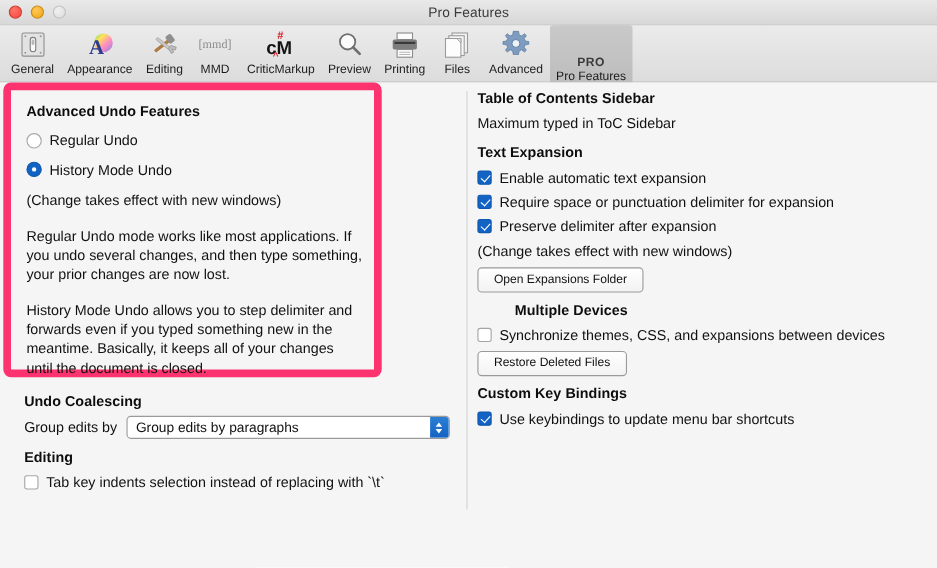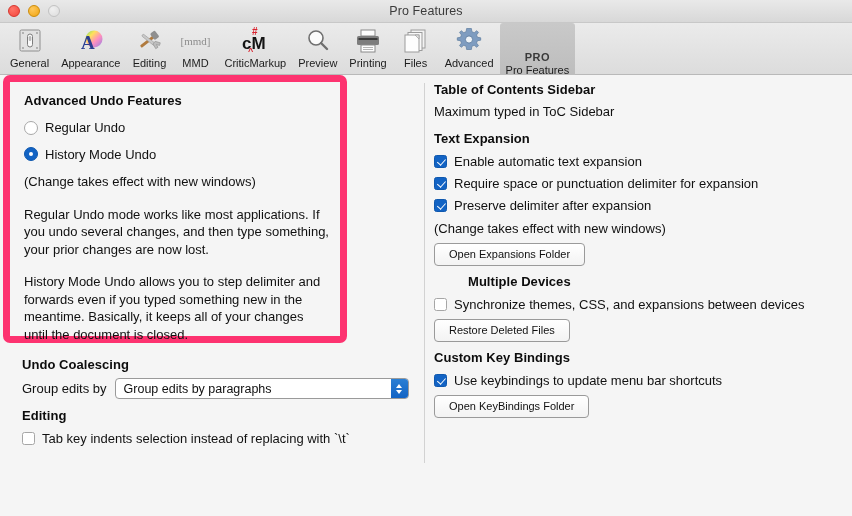--- a/index.html
+++ b/index.html
@@ -521,20 +521,19 @@
 
       <div style="position:absolute;left:9px;top:275px;">
         <div class="sec-head">Custom Key Bindings</div>
       </div>
 
       <div class="row" style="position:absolute;left:9px;top:297px;">
         <span class="cbox on"></span>
         <span class="body-text" style="white-space:nowrap;">Use keybindings to update menu bar shortcuts</span>
       </div>
 
-      <div class="btn" style="position:absolute;left:9px;top:320px;">Open KeyBindings Folder</div>
 
       <div class="help-btn">?</div>
 
     </div>
 
   </div>
 </div>
 
 </body></html>

